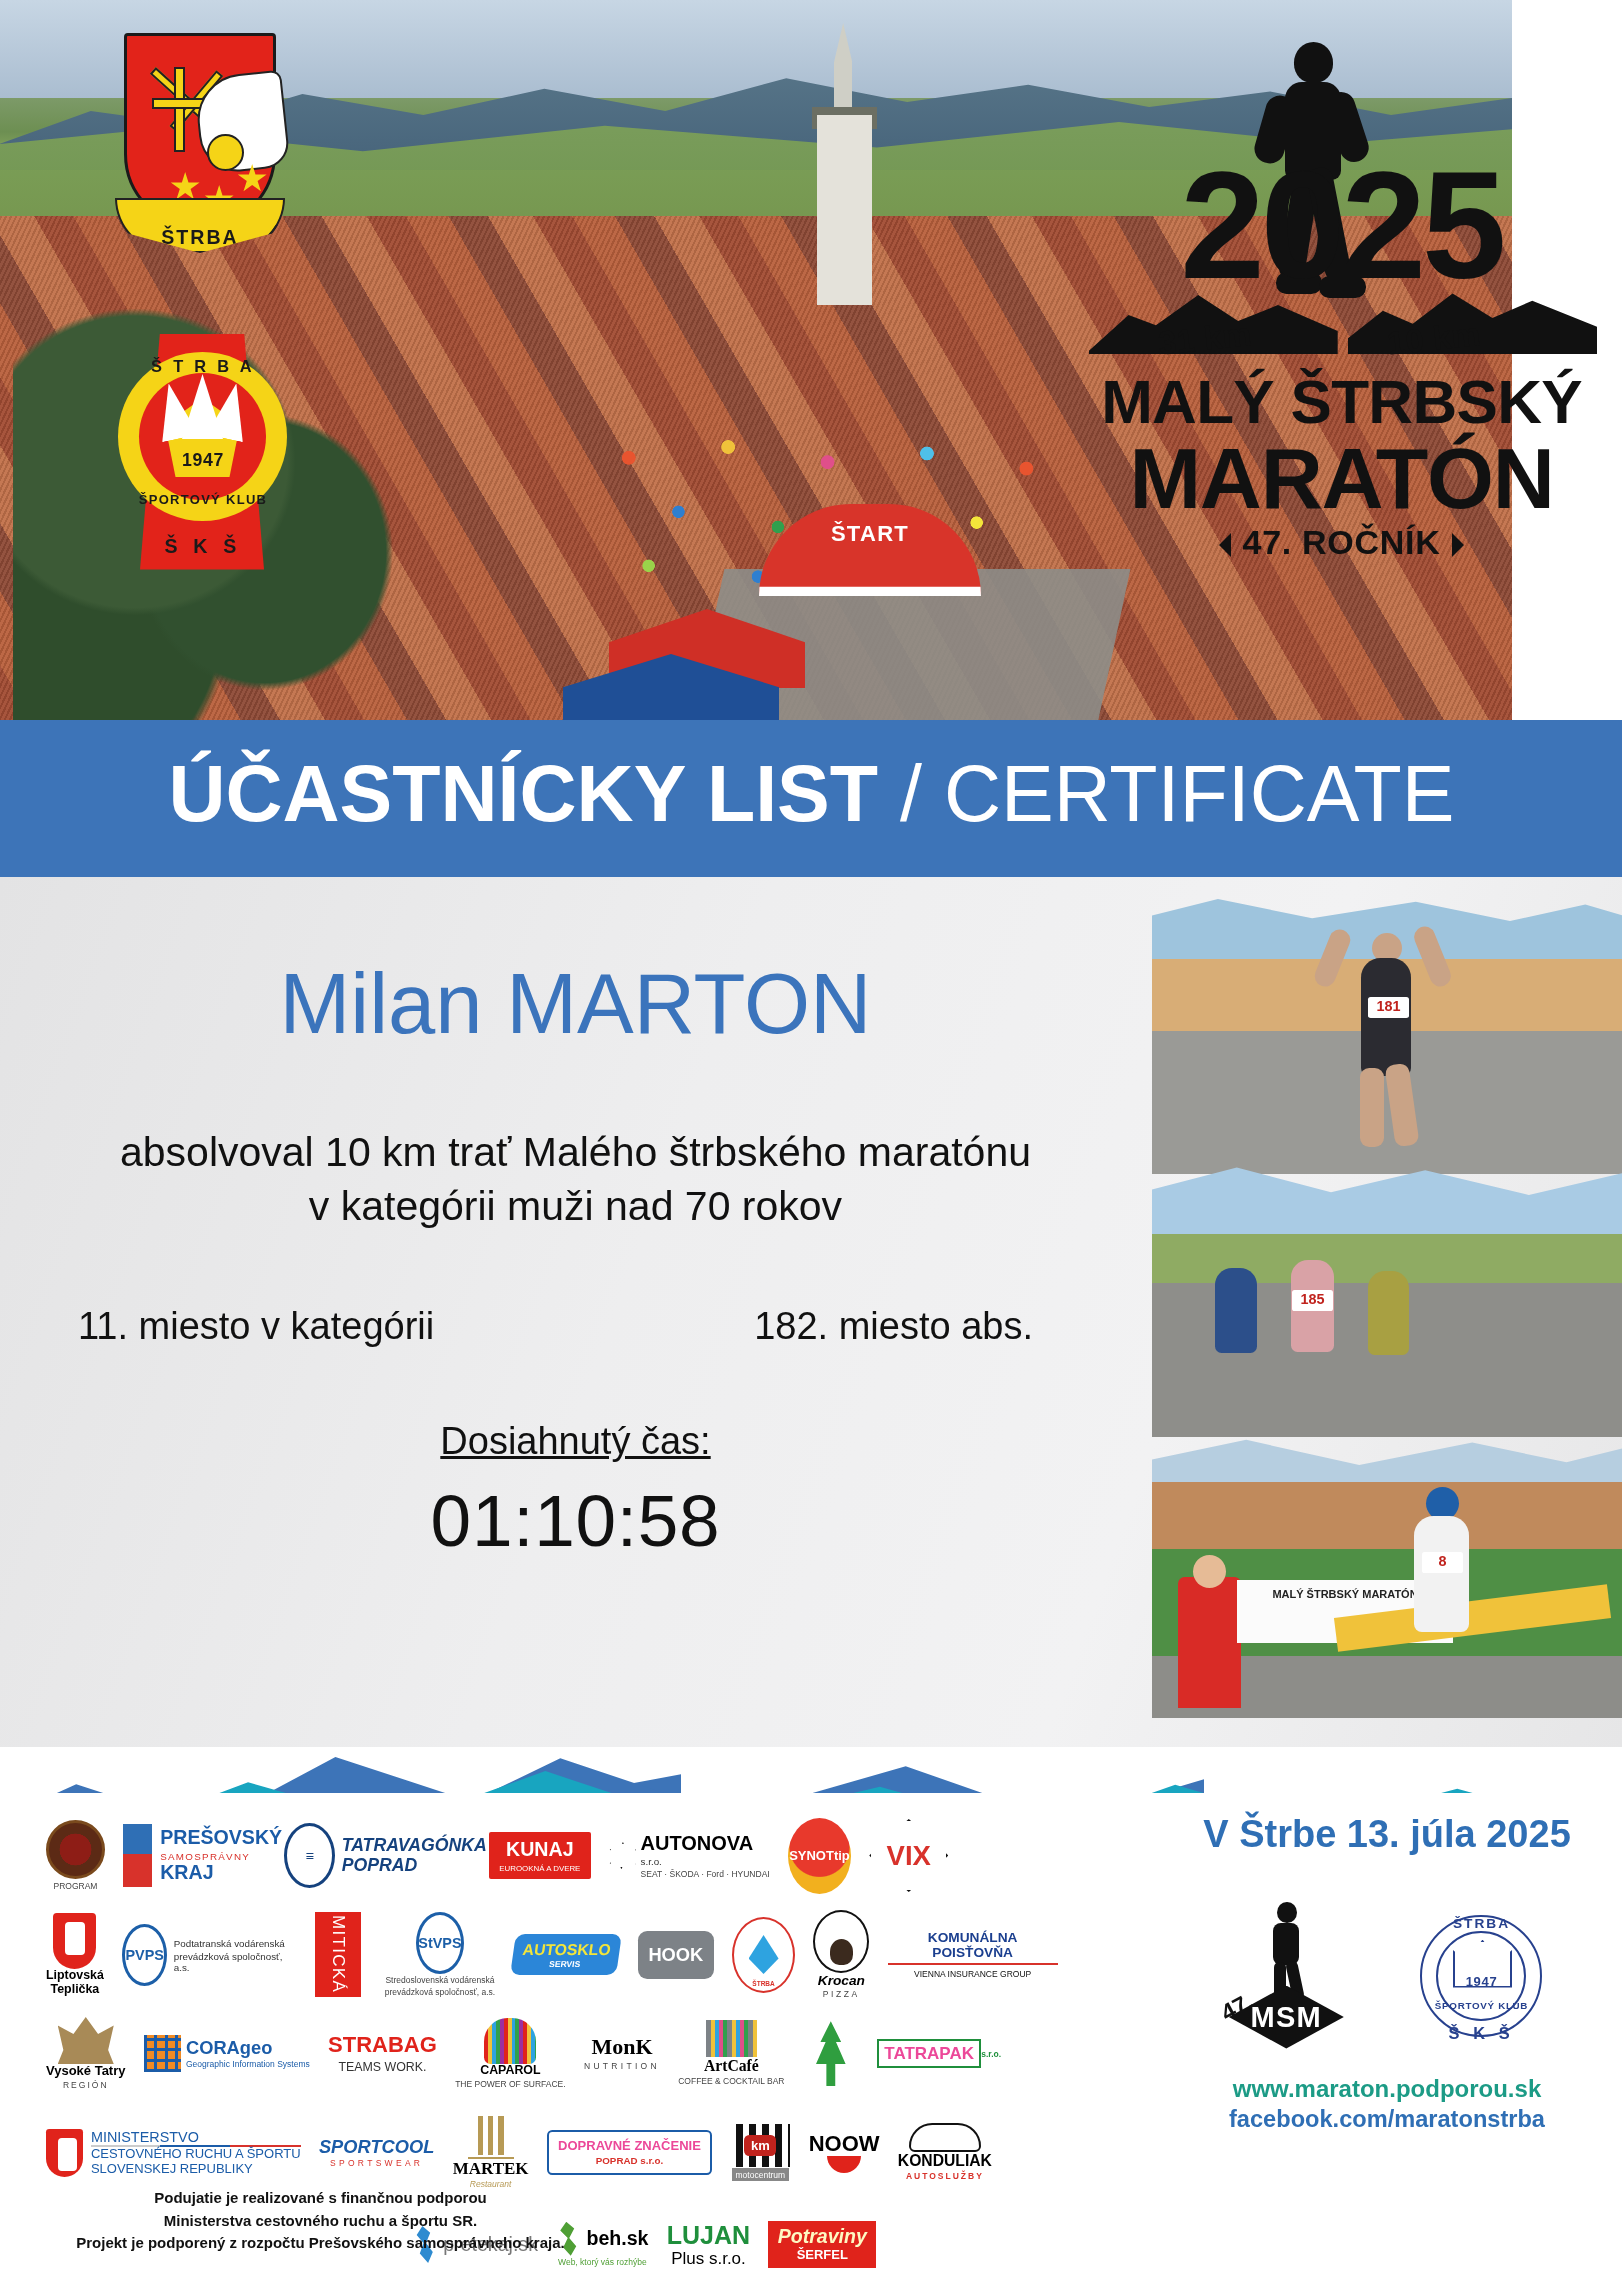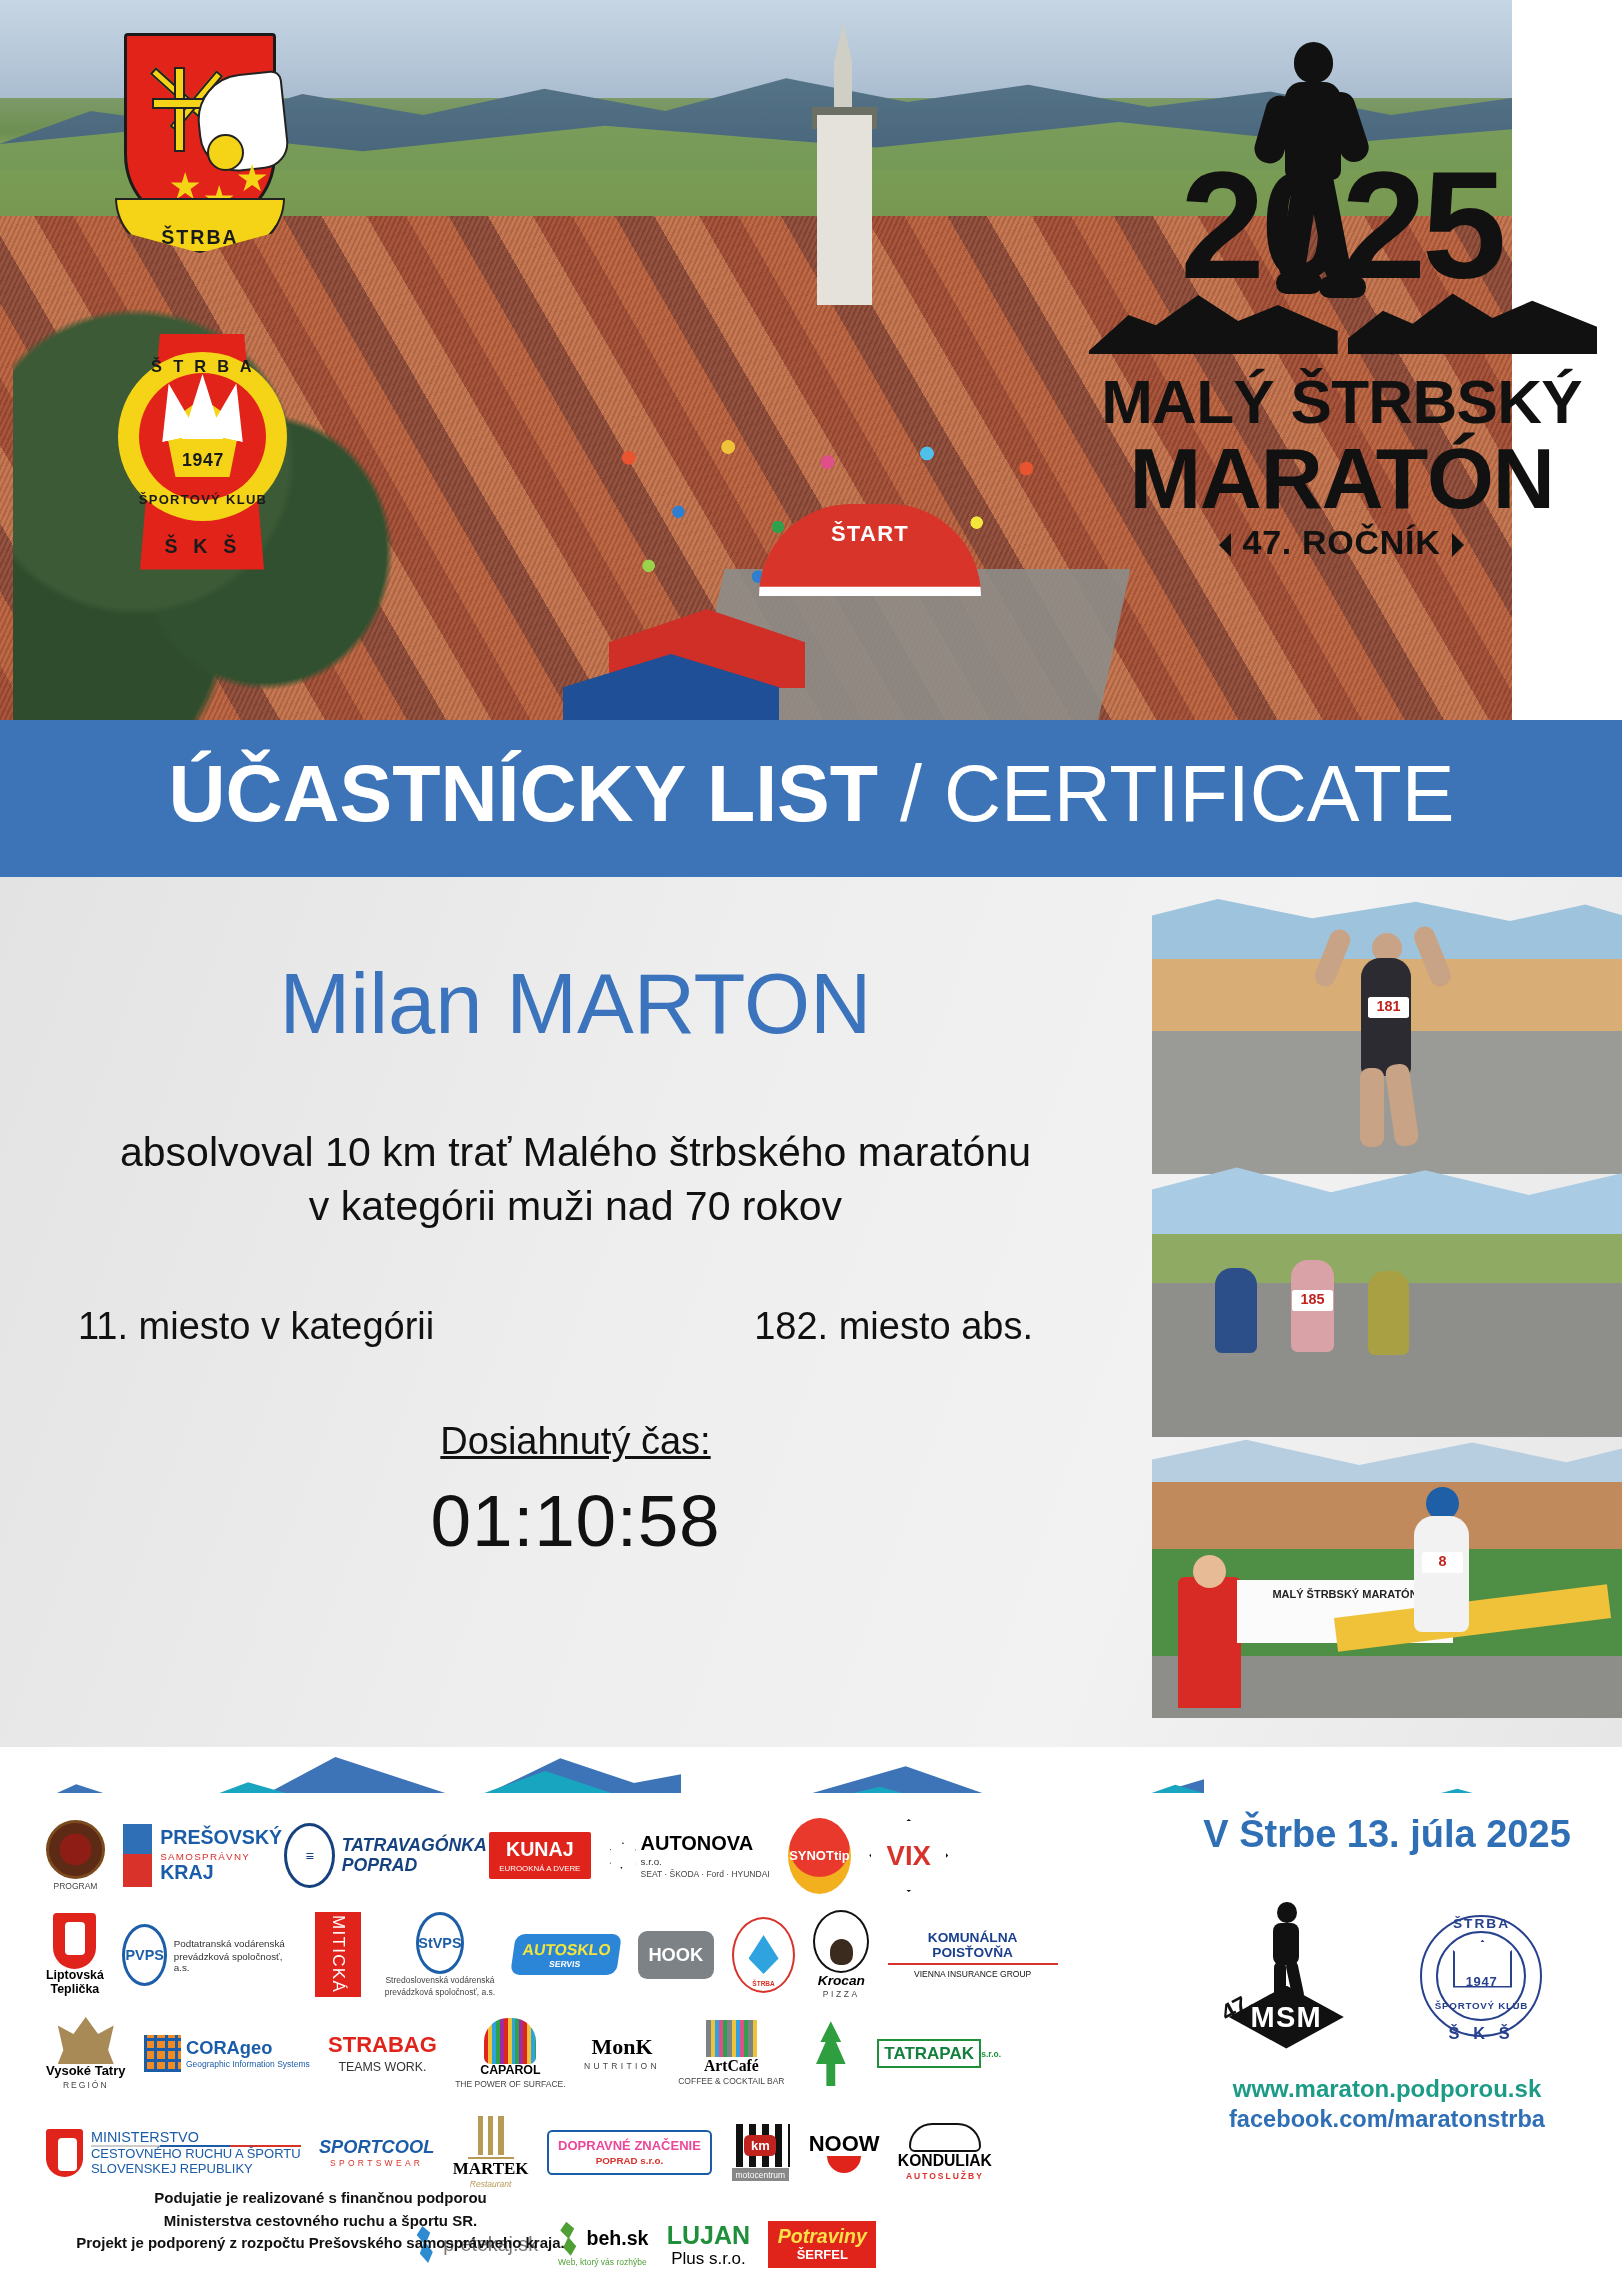--- a/index.html
+++ b/index.html
@@ -508,21 +508,21 @@
           <div class="nm" style="font-size:15.7px;font-family:'Liberation Serif',serif">ArtCafé</div>
           <div class="sb2">COFFEE &amp; COCKTAIL BAR</div>
         </div>
         <div class="lbox">
           <div style="width:37px;height:65px;background:#2f9e3f;clip-path:polygon(50% 0,78% 32%,64% 32%,90% 66%,62% 66%,62% 100%,38% 100%,38% 66%,10% 66%,36% 32%,22% 32%)"></div>
           <div class="sb2" style="color:#fff;margin-top:-22px;font-weight:700">PS URBÁR</div>
           <div class="sb2" style="color:#fff;font-weight:700">ŠTRBA</div>
         </div>
         <div class="lbox">
           <div style="display:flex;align-items:center">
-            <div class="nm" style="color:#15803d;font-size:17px;border:2px solid #1f8f3c;padding:2.6px 5.2px">TATRAPAK</div>
+            <div class="nm" style="color:#ec4899;font-size:17px;border:2px solid #1f8f3c;padding:2.6px 5.2px">TATRAPAK</div>
             <div class="sb2" style="color:#1f8f3c;font-weight:700">s.r.o.</div>
           </div>
         </div>
       </div>
 
       <div class="lrow">
         <div class="lbox" style="max-width:275px">
           <div style="display:flex;align-items:center;gap:7.9px">
             <div class="shieldsm" style="width:37px;height:48px"></div>
             <div style="text-align:left;color:#1b5ca8">
@@ -582,21 +582,21 @@
             <div class="nm" style="font-size:19.6px">beh.sk</div>
           </div>
           <div class="sb2" style="color:#4f9f35">Web, ktorý vás rozhýbe</div>
         </div>
         <div class="lbox">
           <div class="nm" style="color:#1f8f3c;font-size:25px">LUJAN</div>
           <div class="nm" style="font-size:17px;font-weight:400">Plus s.r.o.</div>
         </div>
         <div class="lbox">
           <div style="background:#e0231b;padding:5.2px 9.2px">
-            <div class="nm" style="color:#fde047;font-size:19.6px;font-style:italic">Potraviny</div>
+            <div class="nm" style="color:#fef9c3;font-size:19.6px;font-style:italic">Potraviny</div>
             <div class="nm" style="color:#fff;font-size:13px">ŠERFEL</div>
           </div>
         </div>
       </div>
     </div>
 
     <div class="credits">
       <div>Podujatie je realizované s finančnou podporou</div>
       <div>Ministerstva cestovného ruchu a športu SR.</div>
       <div>Projekt je podporený z rozpočtu Prešovského samosprávneho kraja.</div>

